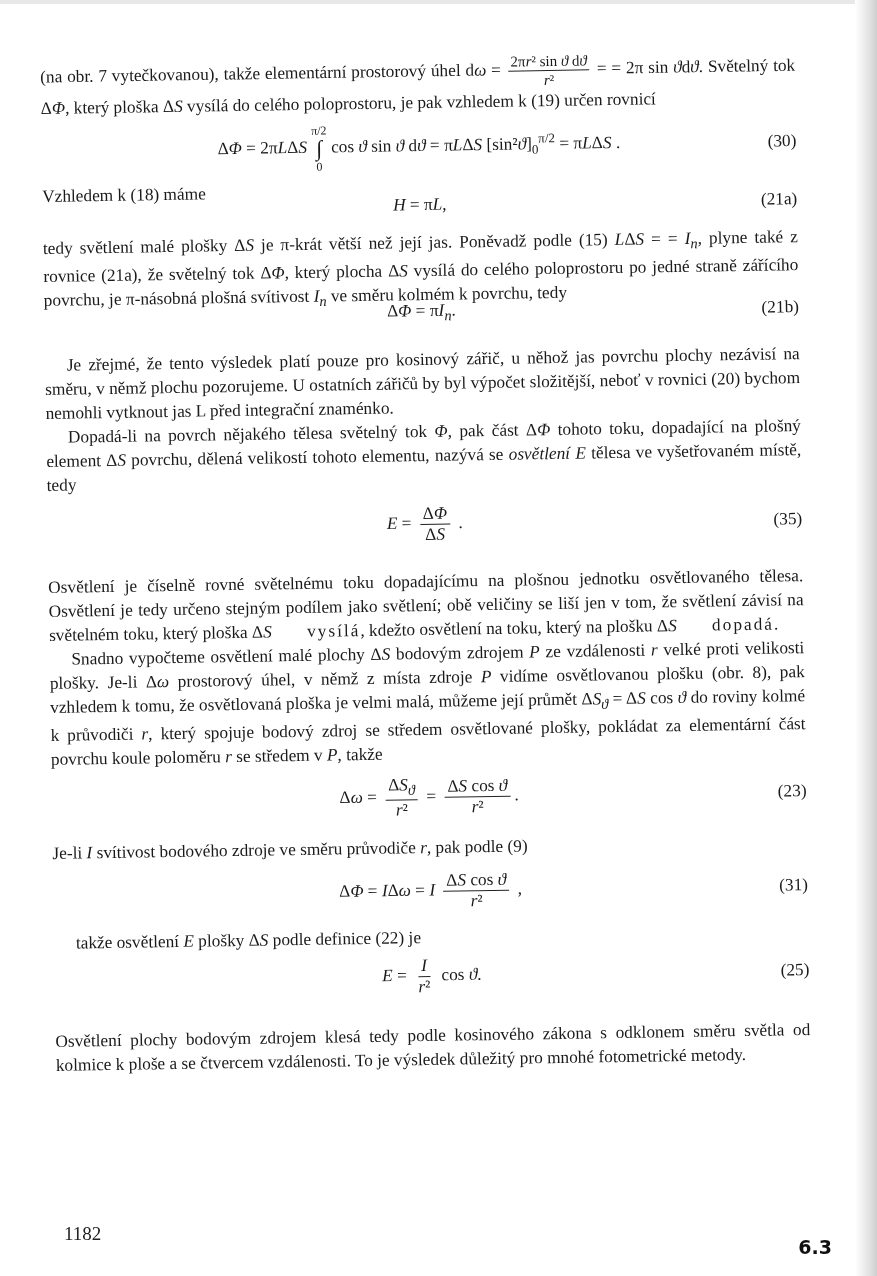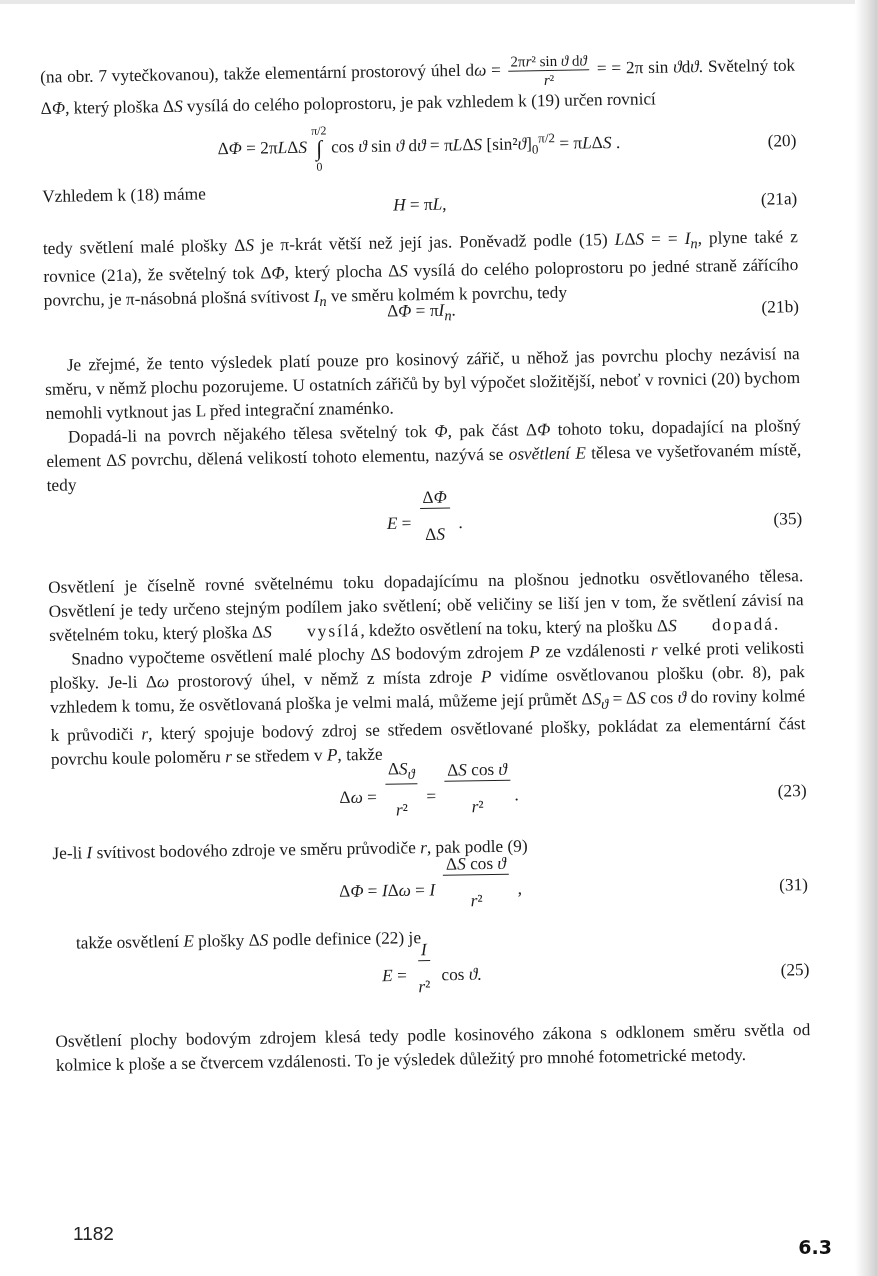--- a/index.html
+++ b/index.html
@@ -27,24 +27,24 @@
   p { margin: 0; text-align: justify; }
   .indent { text-indent: 22px; }
   .eq {
     position: relative; display: flex; align-items: center; justify-content: center;
     height: 52px;
   }
   .eq .body { font-style: normal; }
   .eq .num { position: absolute; right: 0; }
   .frac { display: inline-flex; flex-direction: column; align-items: center; vertical-align: middle; margin: 0 4px; line-height: 20px; }
   .frac .n { border-bottom: 1px solid #222; padding: 0 3px; }
-  .frac .d { padding: 16px 3px; }
+  .frac .d { padding: 0 3px; }
   i { font-style: italic; }
   .spaced { letter-spacing: 2px; margin-left: 31px; }
-  .footer { position: absolute; left: 73px; top: 1223px; font-family: Liberation Sans, sans-serif; font-size: 19px; color: #222; }
+  .footer { position: absolute; left: 64px; top: 1223px; font-family: Liberation Serif, serif; font-size: 19px; color: #222; }
   .section { position: absolute; right: 45px; top: 1208px; font-family: "DejaVu Sans", sans-serif; font-weight: bold; font-size: 19px; color: #111; margin-top: 28px; }
   .small { font-size: 13px; }
   .inline-frac { display:inline-flex; flex-direction:column; align-items:center; vertical-align:middle; line-height:18px; font-size:15px; margin:0 3px;}
   .inline-frac .n { border-bottom:1px solid #222; padding:0 2px;}
 </style>
 </head>
 <body>
 
 <div class="top-edge"></div>
 <div class="page-edge"></div>
@@ -57,21 +57,21 @@
         <span class="d"><i>r</i>²</span>
       </span> =
     = 2π sin <i>ϑ</i>d<i>ϑ</i>. Světelný tok Δ<i>Φ</i>, který ploška Δ<i>S</i> vysílá do celého poloprostoru, je pak vzhledem k (19) určen rovnicí</p>
 
   <div class="eq" style="height:64px">
     <span class="body">Δ<i>Φ</i> = 2π<i>L</i>Δ<i>S</i> <span style="display:inline-flex;flex-direction:column;align-items:center;vertical-align:middle;line-height:14px;font-size:12px;">
           <span>π/2</span>
           <span style="font-size:22px;line-height:22px;">∫</span>
           <span>0</span>
         </span> cos <i>ϑ</i> sin <i>ϑ</i> d<i>ϑ</i> = π<i>L</i>Δ<i>S</i> [sin²<i>ϑ</i>]<sub class="small">0</sub><sup class="small">π/2</sup> = π<i>L</i>Δ<i>S</i> .</span>
-    <span class="num">(20)</span>
+    <span class="num">(30)</span>
   </div>
 
   <p>Vzhledem k (18) máme</p>
   <div class="eq" style="height:32px;margin-top:-14px">
     <span class="body"><i>H</i> = π<i>L</i>,</span>
     <span class="num">(21a)</span>
   </div>
 
   <p style="margin-top:10px">tedy světlení malé plošky Δ<i>S</i> je π-krát větší než její jas. Poněvadž podle (15) <i>L</i>Δ<i>S</i> = = <i>I</i><sub><i>n</i></sub>, plyne také z rovnice (21a), že světelný tok Δ<i>Φ</i>, který plocha Δ<i>S</i> vysílá do celého poloprostoru po jedné straně zářícího povrchu, je π-násobná plošná svítivost <i>I</i><sub><i>n</i></sub> ve směru kolmém k povrchu, tedy</p>
   <div class="eq" style="height:26px;margin-top:-12px">

